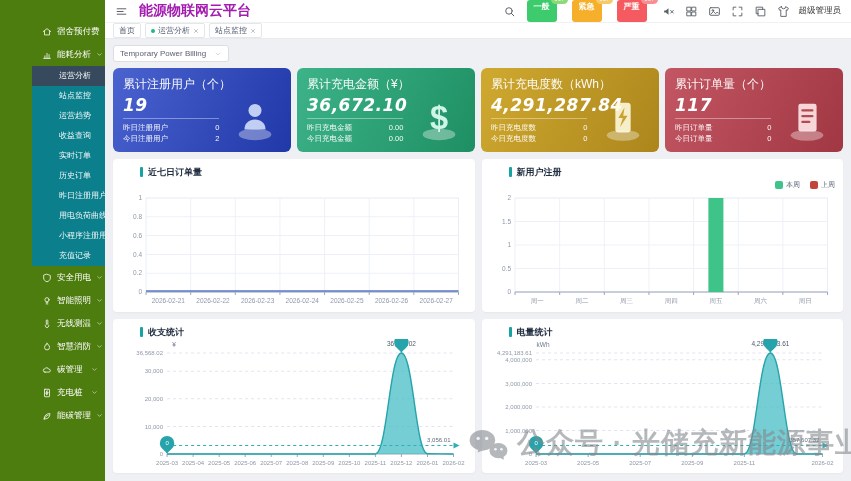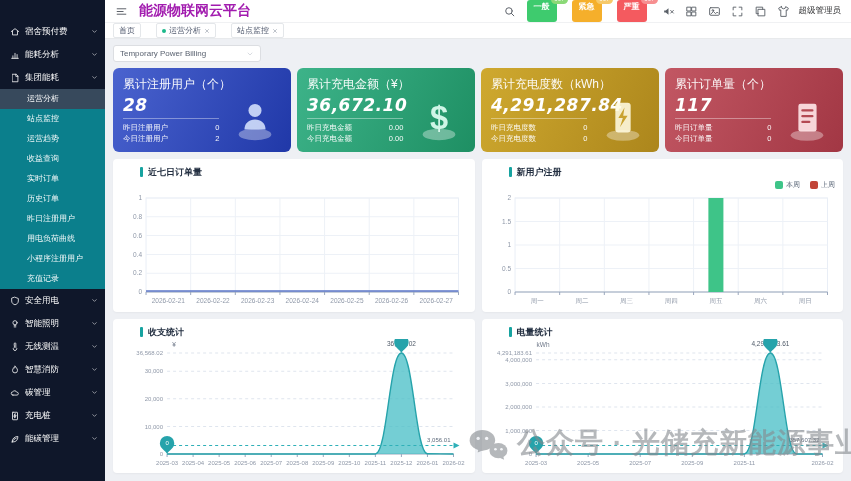--- a/index.html
+++ b/index.html
@@ -1,20 +1,20 @@
 <!DOCTYPE html>
 <html><head>
 <meta charset="utf-8">
 <style>
   html,body{margin:0;padding:0;width:851px;height:481px;overflow:hidden;
     font-family:"Liberation Sans",sans-serif;background:#eef0f4;}
   .app{display:flex;width:851px;height:481px;position:relative;}
 
   
-  .sidebar{width:105px;min-width:105px;background:#0f172a;color:#fff;overflow:hidden;padding-top:20px;box-sizing:border-box;}
+  .sidebar{width:105px;min-width:105px;background:#4d7c0f;color:#fff;overflow:hidden;padding-top:20px;box-sizing:border-box;padding-left:32px;}
   .sd-item{display:flex;align-items:center;height:23px;padding:0 7px 0 10px;gap:5px;font-size:8.5px;cursor:pointer;white-space:nowrap;}
   .sd-item .sd-ic{width:10px;height:10px;display:inline-flex;flex-shrink:0;opacity:.95;}
   .sd-item .sd-ic svg{width:10px;height:10px;}
   .sd-item .chev{margin-left:auto;opacity:.75;display:inline-flex;}
   .sd-item .chev svg{width:7px;height:7px;}
   .sd-item.expanded{background:#0b7f8c;}
   .sd-sub{background:#0b7f8c;}
   .sd-sub-item{height:20px;line-height:20px;padding-left:27px;font-size:8px;cursor:pointer;white-space:nowrap;opacity:.95;}
   .sd-sub-item.active{background:#37495c;opacity:1;}
 
@@ -24,29 +24,29 @@
   .topbar{height:30px;background:#fff;display:flex;align-items:center;padding:0 10px 0 10px;gap:7px;box-sizing:border-box;border-bottom:1px solid #f0f1f3;}
   .hicon{display:inline-flex;color:#5a6068;cursor:pointer;}
   .hicon svg{width:13px;height:13px;}
   .topbar .title{font-size:14px;font-weight:bold;color:#a21caf;margin-left:4px;white-space:nowrap;}
   .topbar .spacer{flex:1;}
   .alarm-tags{display:flex;gap:15px;margin:0 8px 0 4px;}
   .alarm-tag{position:relative;height:22px;line-height:14px;padding:0 7px;border-radius:3px;color:#fff;font-size:8px;font-weight:bold;cursor:pointer;}
   .alarm-tag .badge{position:absolute;top:-5px;right:-11px;height:9px;line-height:9px;padding:0 3px;border-radius:5px;font-size:6px;font-weight:normal;color:#fff;}
   .topbar .user{font-size:8.5px;color:#303133;margin-left:2px;white-space:nowrap;cursor:pointer;}
 
-  .tabbar{height:17px;background:#fff;display:flex;align-items:center;padding:0 8px;gap:15px;border-bottom:1px solid #e8eaec;box-shadow:0 1px 2px rgba(0,0,0,.04);}
+  .tabbar{height:17px;background:#fff;display:flex;align-items:center;padding:0 8px;gap:4px;border-bottom:1px solid #e8eaec;box-shadow:0 1px 2px rgba(0,0,0,.04);}
   .tab{display:inline-flex;align-items:center;gap:3px;height:13px;padding:0 5px;border:1px solid #e4e7ea;border-radius:2px;background:#fff;font-size:8px;color:#515a6e;cursor:pointer;white-space:nowrap;}
   .tab .dot{width:4px;height:4px;border-radius:50%;background:#1cb98b;}
   .tab .x{display:inline-flex;color:#9aa3ad;}
   .tab .x svg{width:6px;height:6px;}
 
   .content{flex:1;background:#eef0f4;padding:6px 8px;box-sizing:border-box;position:relative;}
 
-  .select{width:148px;height:17px;background:#fff;border:1px solid #dcdee2;border-radius:3px;display:flex;align-items:center;padding:0 6px;box-sizing:border-box;font-size:8px;color:#5a6270;margin-bottom:6px;cursor:pointer;}
+  .select{width:116px;height:17px;background:#fff;border:1px solid #dcdee2;border-radius:3px;display:flex;align-items:center;padding:0 6px;box-sizing:border-box;font-size:8px;color:#5a6270;margin-bottom:6px;cursor:pointer;}
   .select .chev{margin-left:auto;color:#c0c4cc;display:inline-flex;}
   .select .chev svg{width:8px;height:8px;}
 
   
   .cards{display:grid;grid-template-columns:repeat(4,1fr);gap:6px;margin-bottom:7px;}
   .card{height:84px;border-radius:6px;padding:8px 10px;box-sizing:border-box;color:#fff;position:relative;overflow:hidden;}
   .card.t0{background:linear-gradient(115deg,#4a63cf,#2038a8);}
   .card.t1{background:linear-gradient(115deg,#3db389,#1e8f63);}
   .card.t2{background:linear-gradient(115deg,#cfa92f,#ac861c);}
   .card.t3{background:linear-gradient(115deg,#c25763,#a23744);}
@@ -93,33 +93,20 @@
             </svg>
           </span>
         </div>
         <div class="sd-item">
           <span class="sd-ic">
             <svg viewBox="0 0 24 24" fill="none" stroke="currentColor" stroke-width="2" stroke-linecap="round" stroke-linejoin="round">
               <path d="M4 20h16M7 20v-6M12 20V8M17 20v-9"></path>
             </svg>
           </span>
           <span>能耗分析</span>
-          <span class="chev">
-            <svg viewBox="0 0 24 24" fill="none" stroke="currentColor" stroke-width="2.4" stroke-linecap="round" stroke-linejoin="round">
-              <path d="M6 9l6 6 6-6"></path>
-            </svg>
-          </span>
-        </div>
-        <div class="sd-item">
-          <span class="sd-ic">
-            <svg viewBox="0 0 24 24" fill="none" stroke="currentColor" stroke-width="2" stroke-linecap="round" stroke-linejoin="round">
-              <path d="M6 3h9l4 4v14H6zM14 3v5h5"></path>
-            </svg>
-          </span>
-          <span>集团能耗</span>
           <span class="chev">
             <svg viewBox="0 0 24 24" fill="none" stroke="currentColor" stroke-width="2.4" stroke-linecap="round" stroke-linejoin="round">
               <path d="M6 9l6 6 6-6"></path>
             </svg>
           </span>
         </div>
         <div class="sd-sub">
           <div class="sd-sub-item active">运营分析</div>
           <div class="sd-sub-item">站点监控</div>
           <div class="sd-sub-item">运营趋势</div>
@@ -320,21 +307,21 @@
         <span class="chev">
             <svg viewBox="0 0 24 24" fill="none" stroke="currentColor" stroke-width="1.8" stroke-linecap="round" stroke-linejoin="round">
               <path d="M6 9l6 6 6-6"></path>
             </svg>
           </span>
       </div>
 
       <div class="cards" id="statCards">
           <div class="card t0">
             <div class="c-title">累计注册用户（个）</div>
-            <div class="c-big">28</div>
+            <div class="c-big">19</div>
             <div class="c-div"></div>
             <div class="c-row">
               <span>昨日注册用户</span>
               <span>0</span>
             </div>
             <div class="c-row">
               <span>今日注册用户</span>
               <span>2</span>
             </div>
             <div class="c-icon"><svg viewBox="0 0 24 24">

